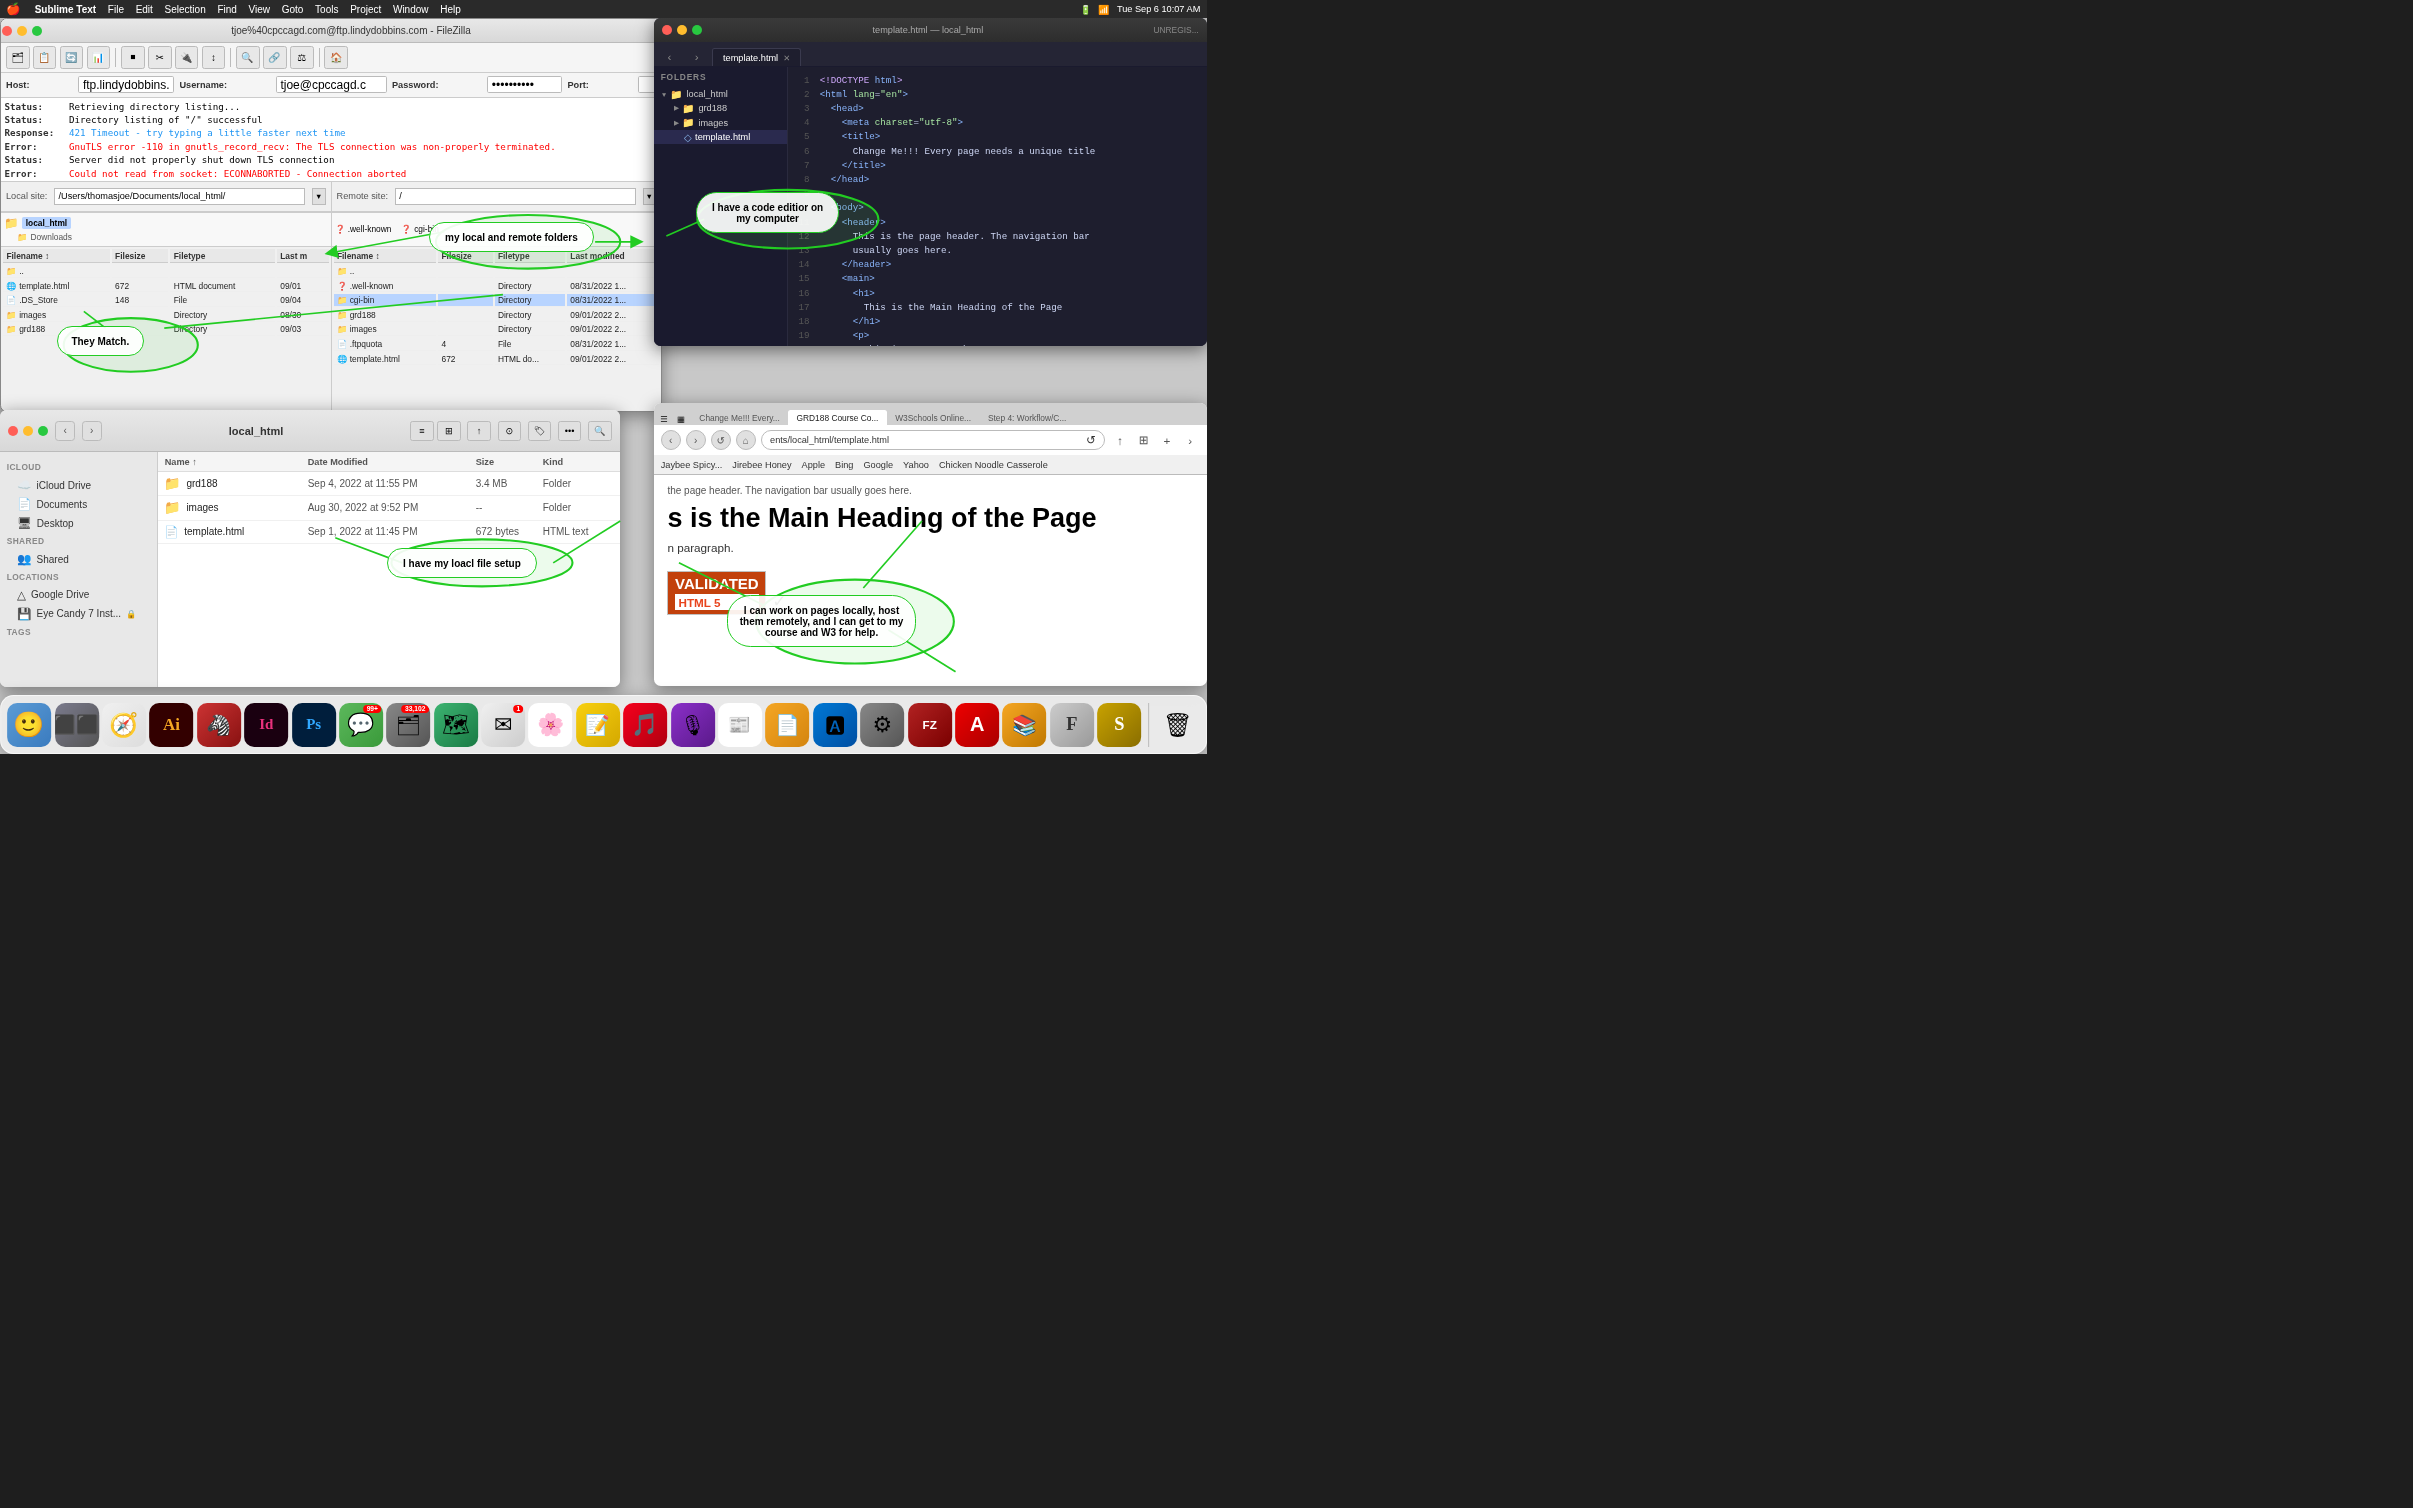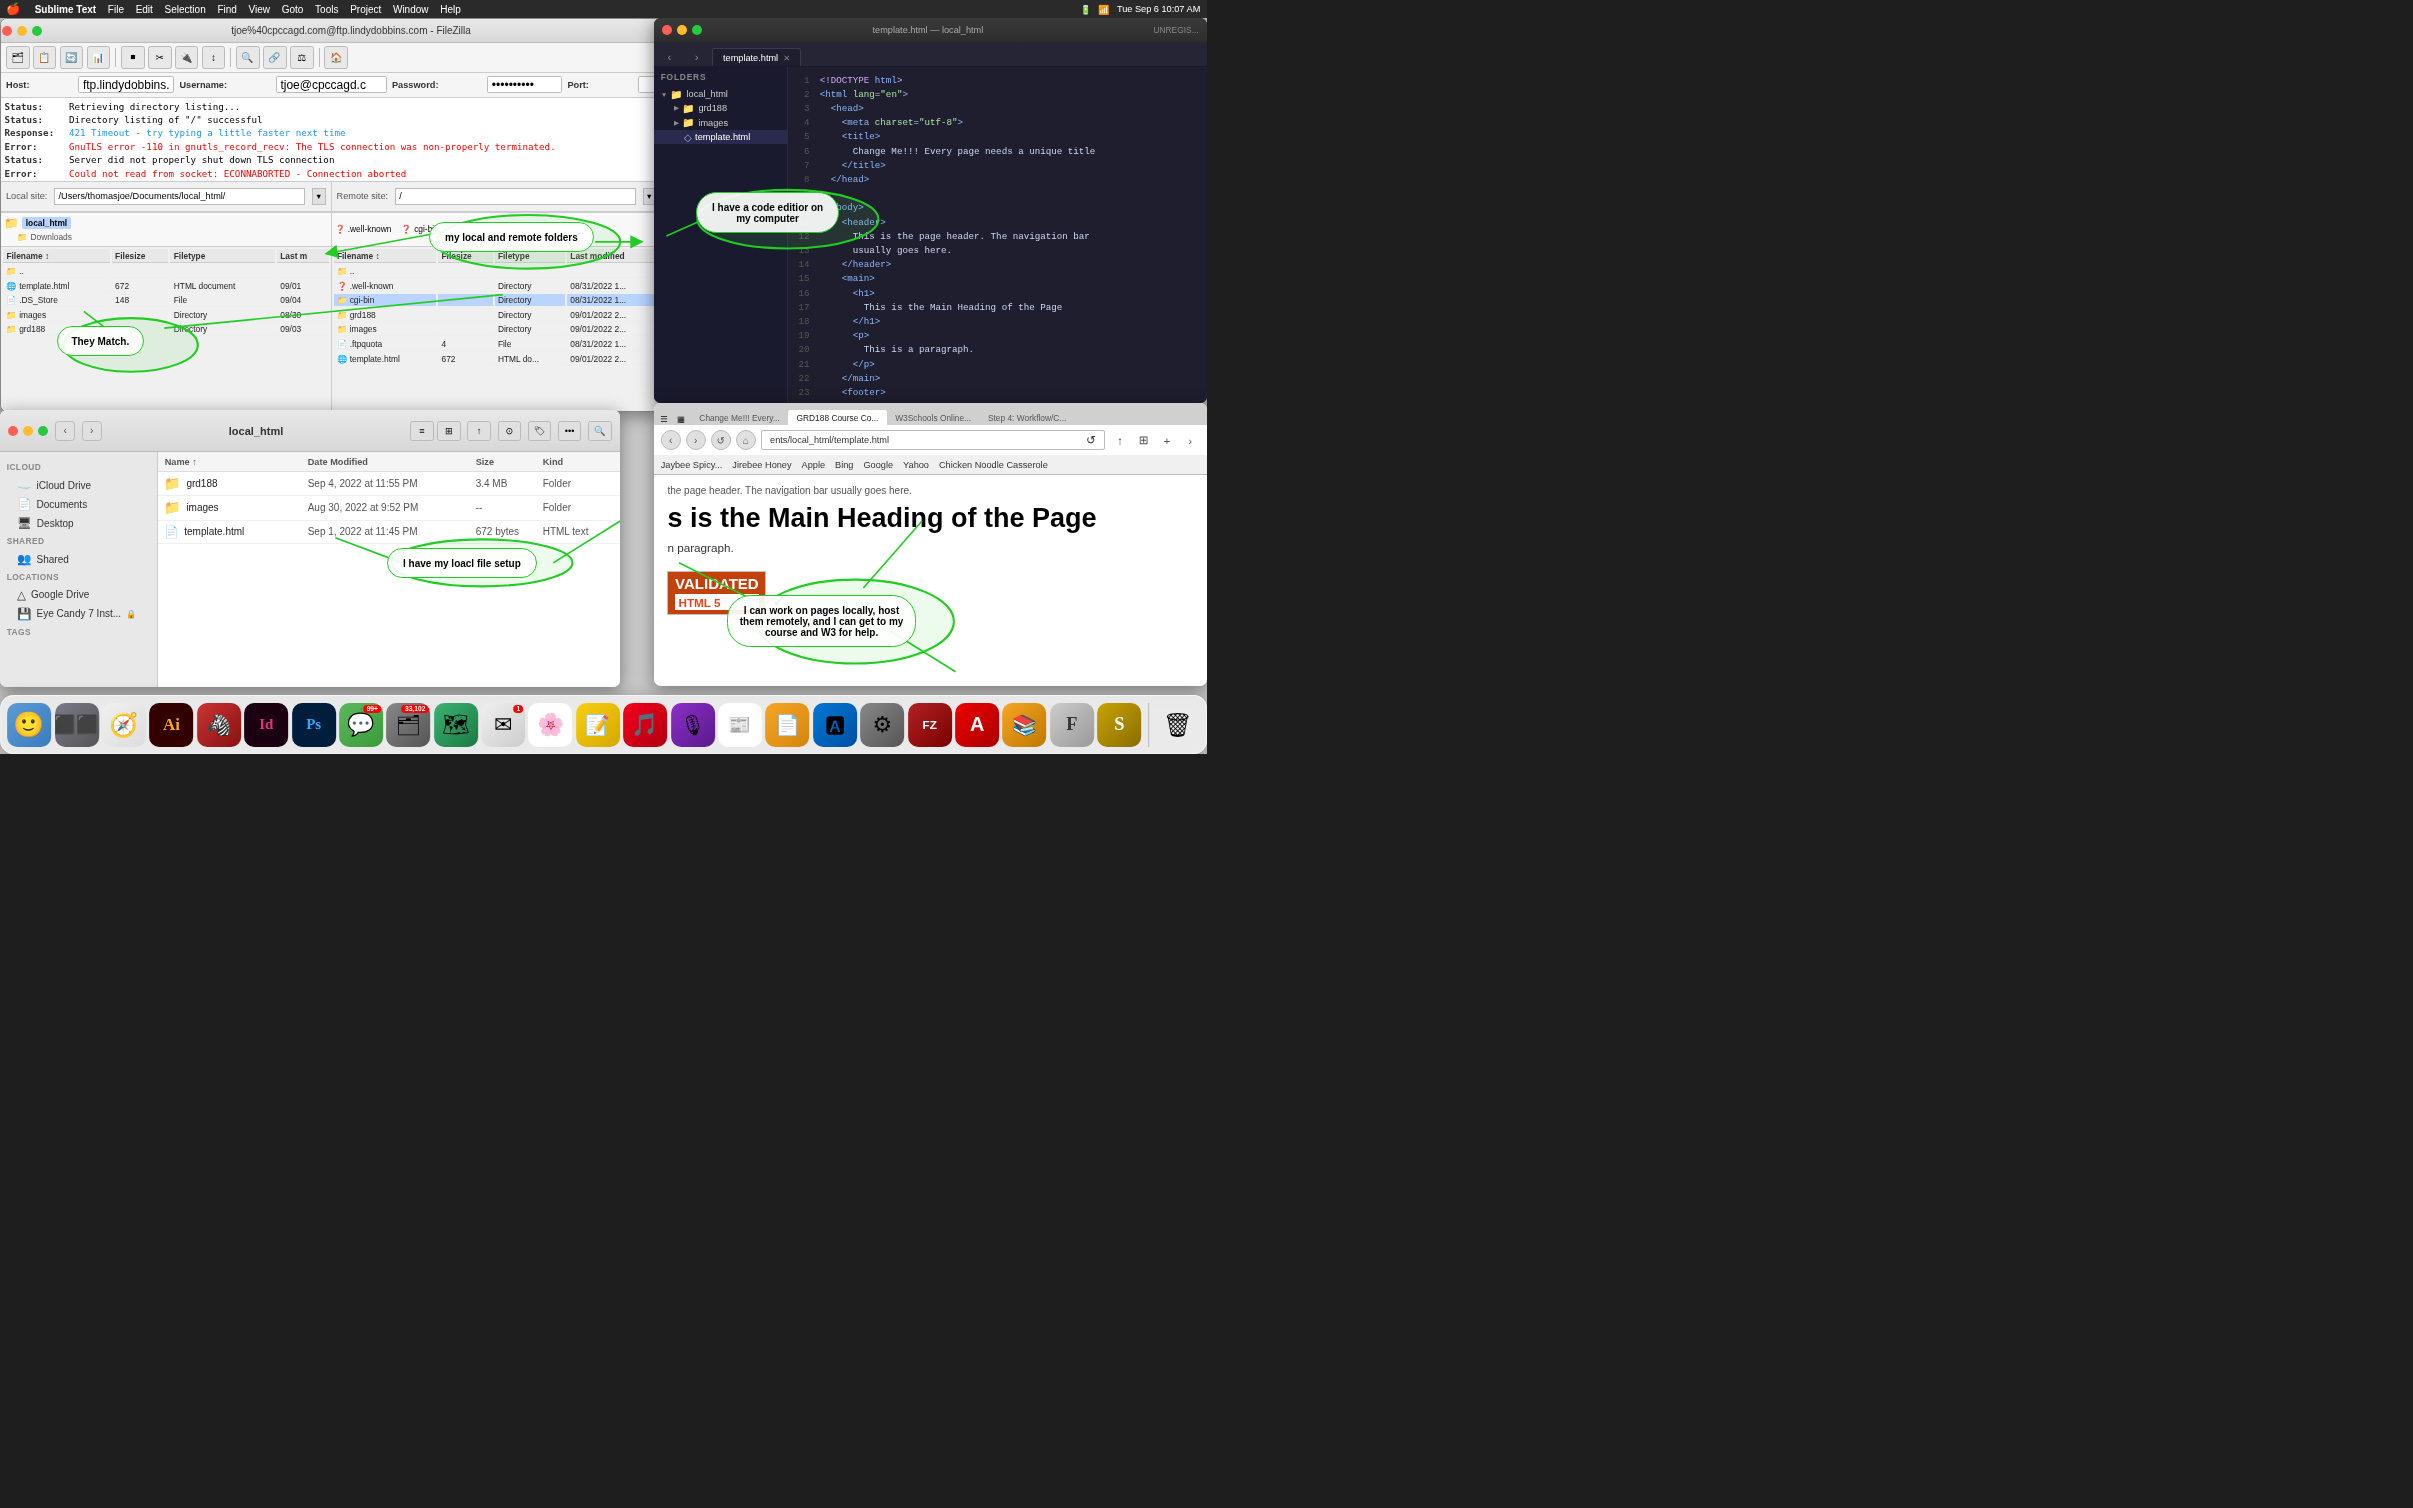--- a/index.html
+++ b/index.html
@@ -205,21 +205,21 @@
     .fz-file-row-selected td { background: #b8d4ff; }
     .fz-folder-icon { color: #f5a623; }
     .fz-file-icon { color: #888; }
 
     
     .editor-window {
       position: absolute;
       top: 0;
       right: 0;
       width: 553px;
-      height: 385px;
+      height: 328px;
       background: #1e1e2e;
       border-radius: 6.7px;
       overflow: hidden;
       box-shadow: 0 3.4px 17px rgba(0,0,0,0.5);
     }
     .editor-titlebar {
       height: 23.5px;
       background: linear-gradient(to bottom, #3a3a3a, #2d2d2d);
       display: flex;
       align-items: center;
@@ -460,21 +460,21 @@
       background: #e0e0e0;
       border: 0.8px solid #bbb;
       display: flex; align-items: center; justify-content: center;
       font-size: 10px; cursor: pointer; color: #555;
     }
     .browser-url-bar {
       flex: 1;
       height: 20px;
       border: 0.8px solid #bbb;
       background: #fff;
-      border-radius: 2px;
+      border-radius: 10px;
       padding: 0 8.4px;
       font-size: 9.2px;
       display: flex;
       align-items: center;
       color: #333;
     }
     .browser-action-btns {
       display: flex; gap: 3.4px;
     }
     .browser-action-btn {

